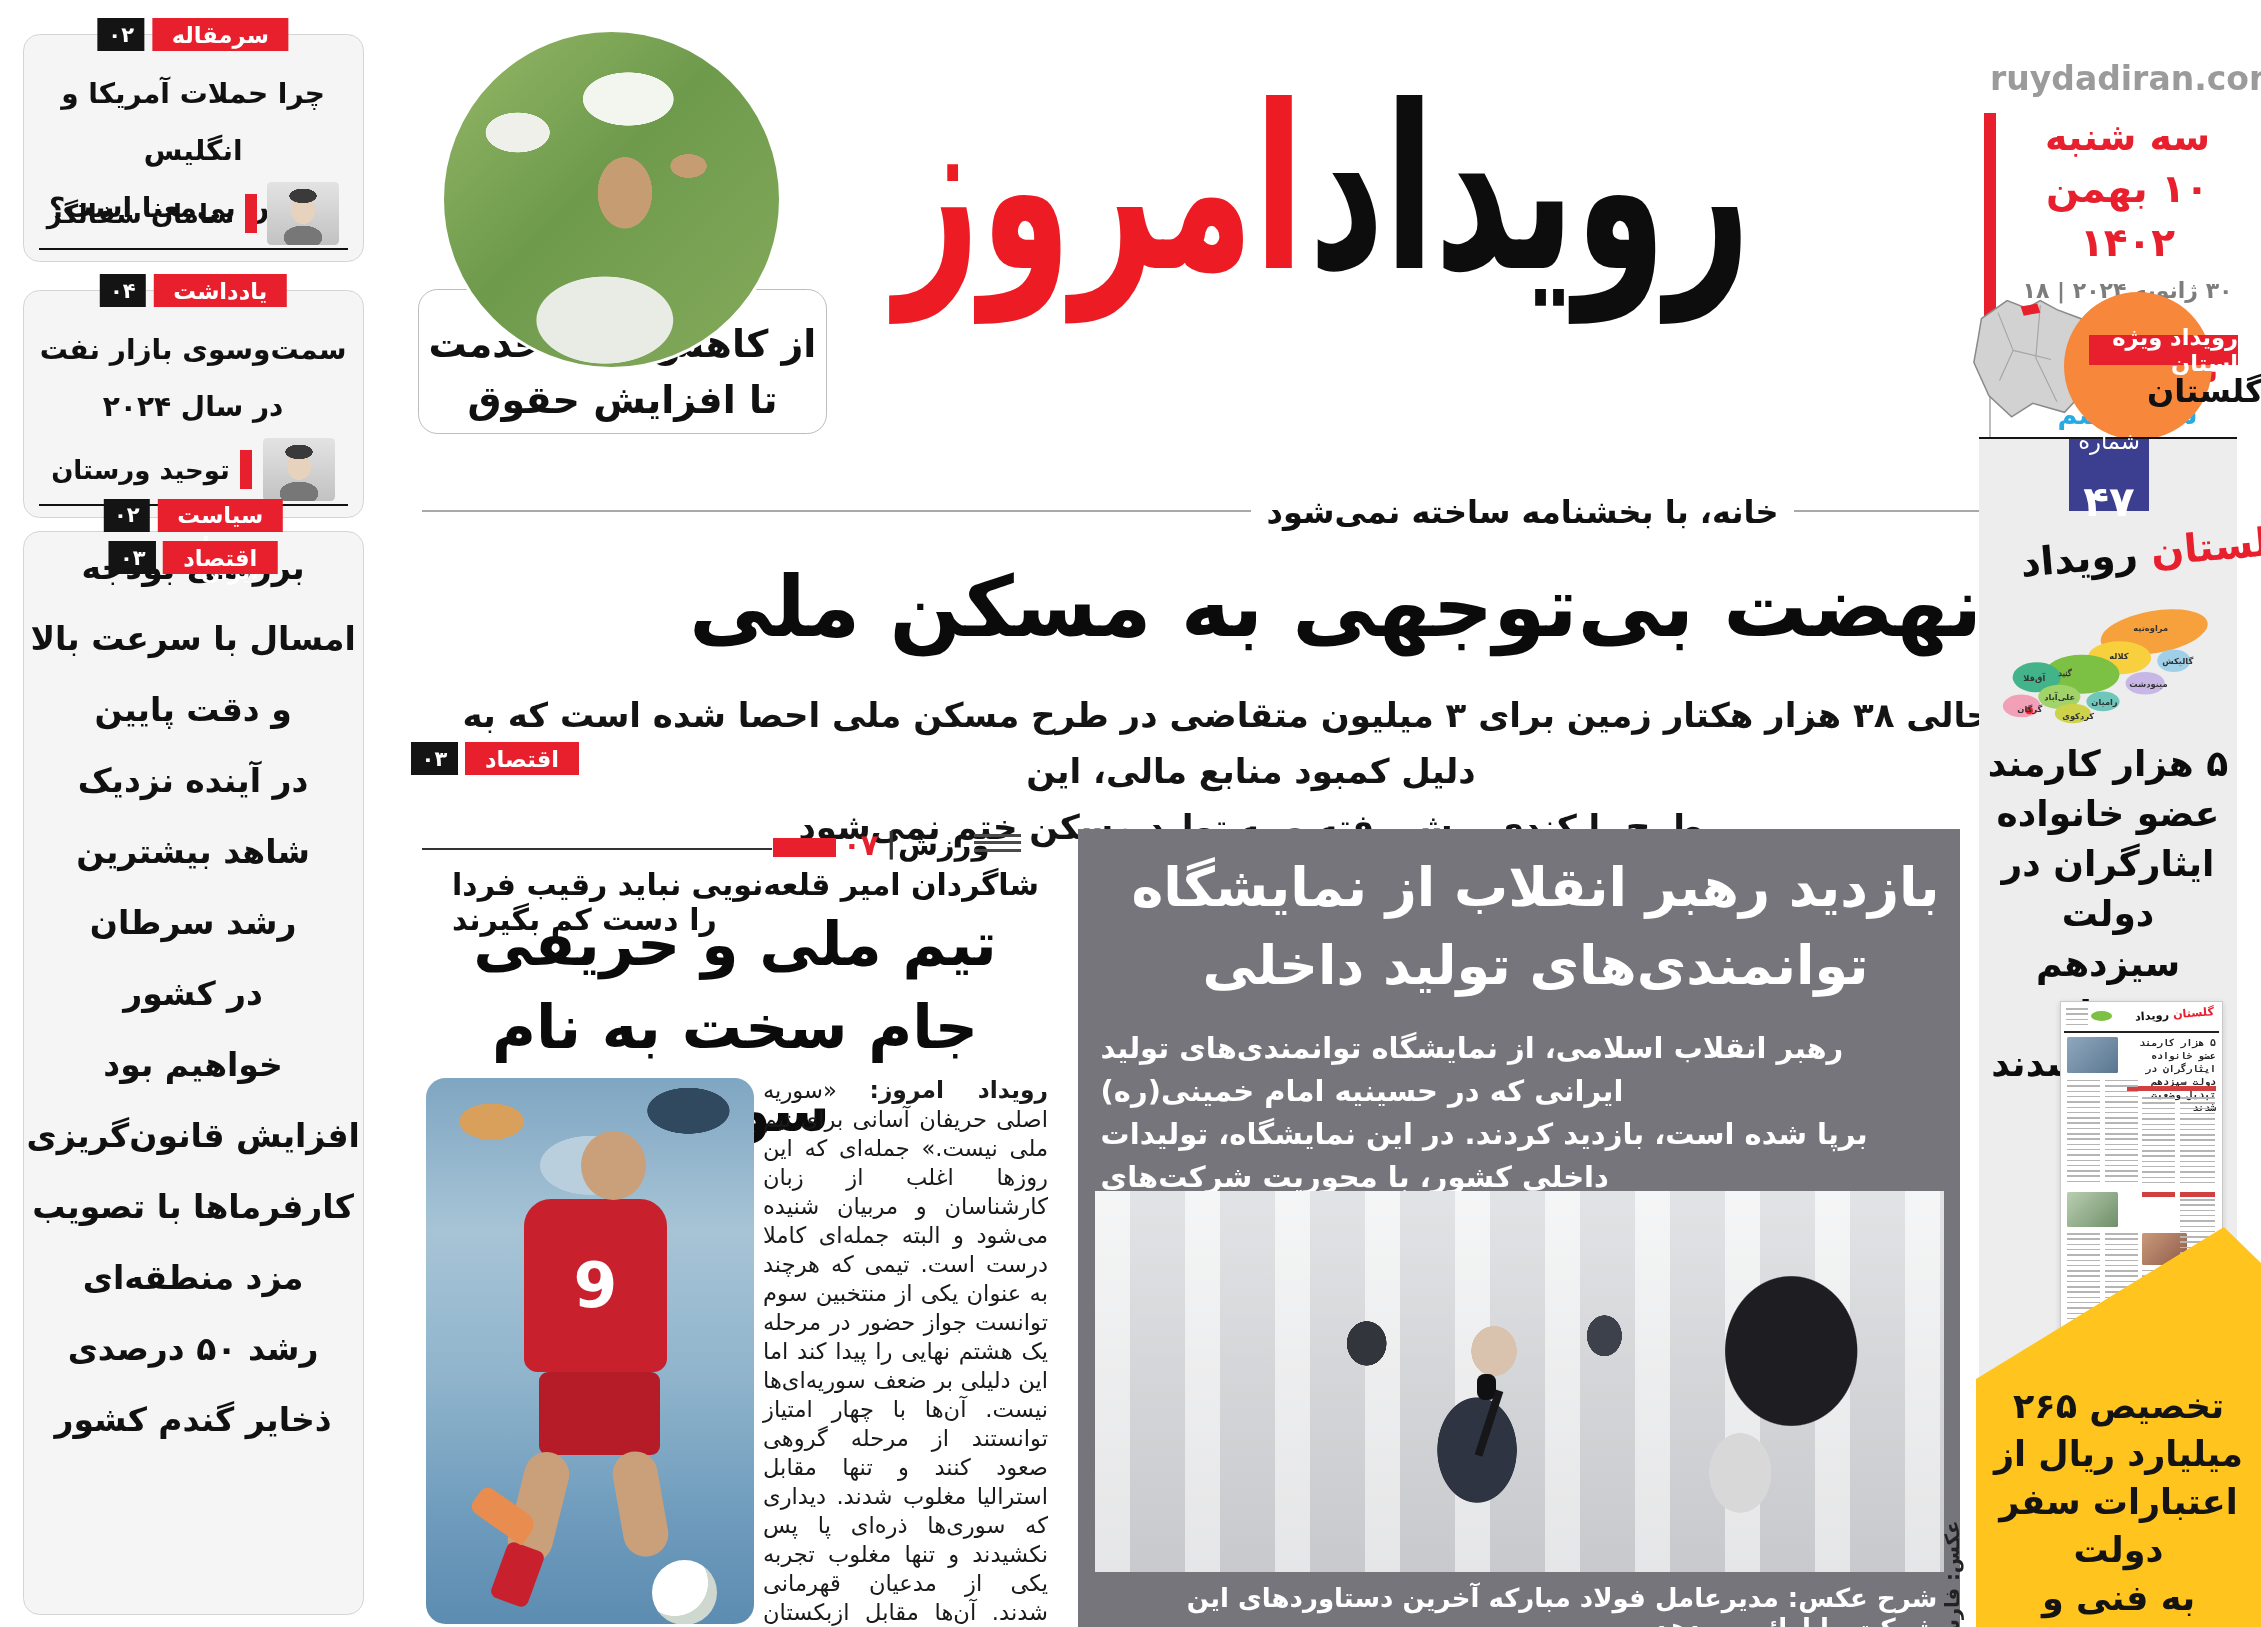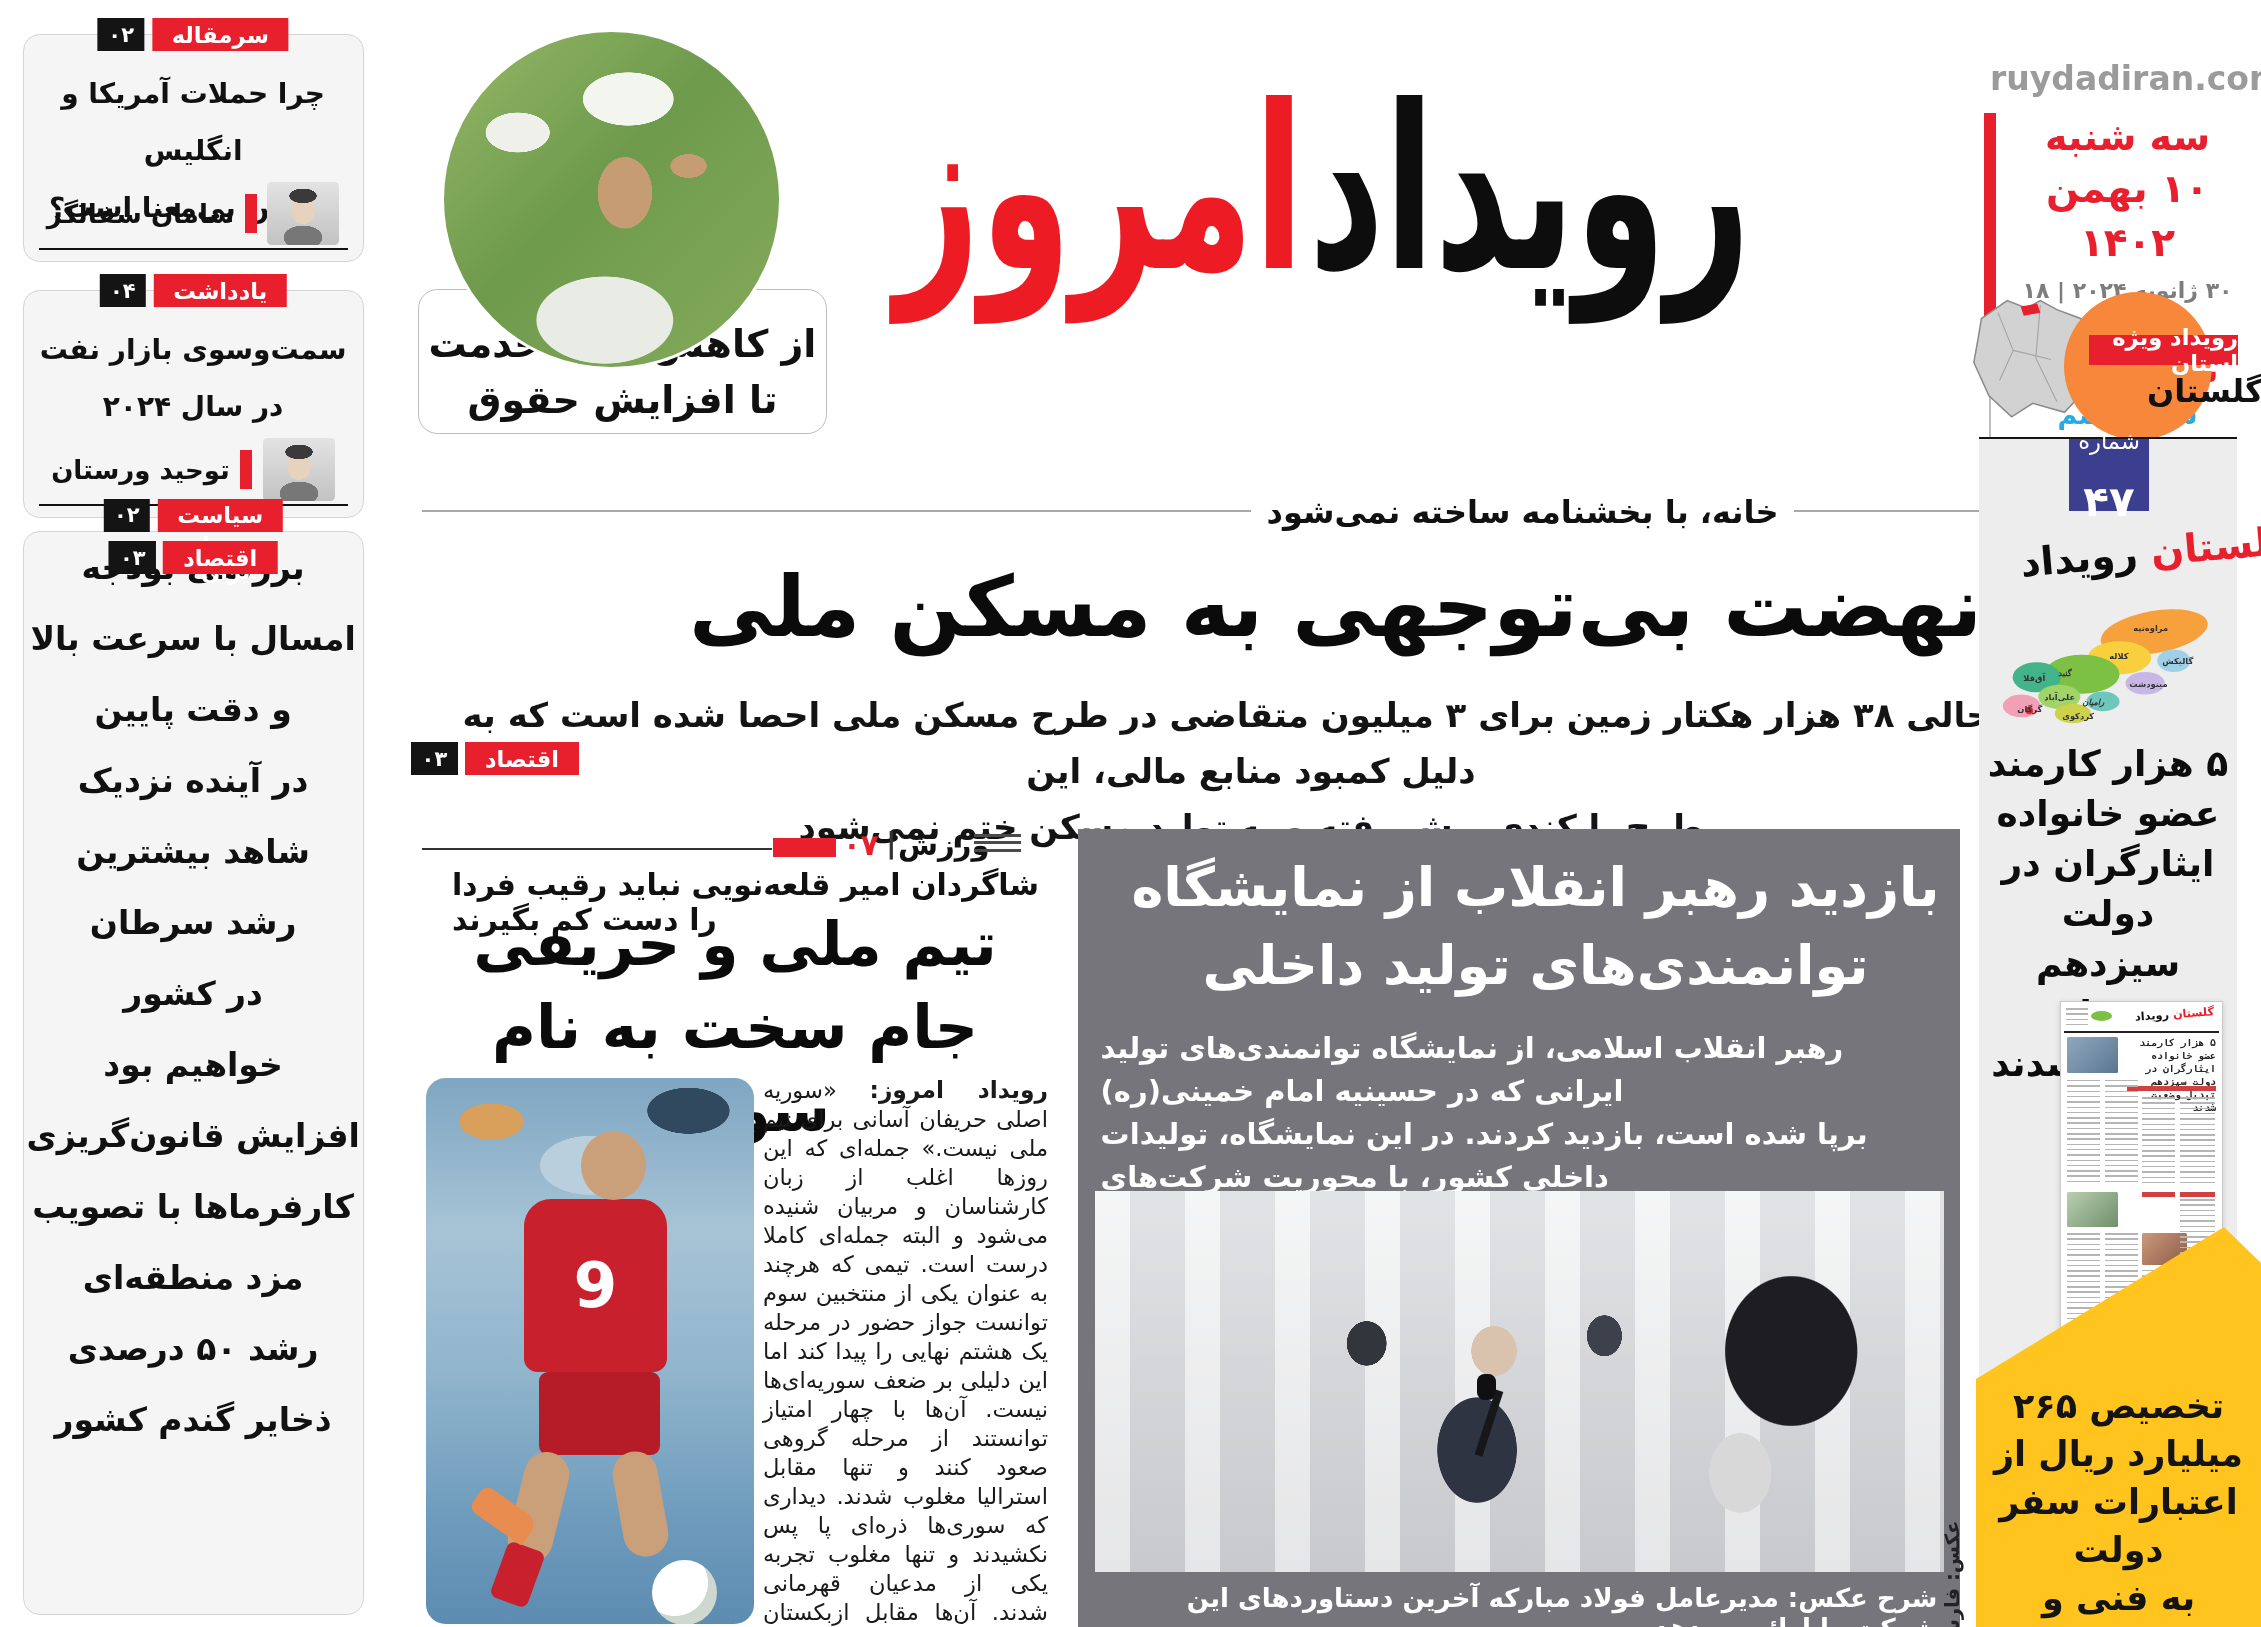--- a/index.html
+++ b/index.html
@@ -347,21 +347,21 @@
         <ellipse cx="42" cy="134" rx="25" ry="15" fill="#f2a0b8"></ellipse>
         <ellipse cx="110" cy="144" rx="24" ry="13" fill="#cdd24a"></ellipse>
         <ellipse cx="150" cy="128" rx="22" ry="13" fill="#6fc6bb"></ellipse>
         <circle cx="52" cy="140" r="5" fill="#e8202d"></circle>
       </svg>
       <span class="district" style="left:143px;top:18px;">مراوه‌تپه</span>
       <span class="district" style="left:119px;top:46px;">کلاله</span>
       <span class="district" style="left:68px;top:63px;font-family:Liberation Serif, serif;">گنبد</span>
       <span class="district" style="left:172px;top:51px;">گالیکش</span>
       <span class="district" style="left:139px;top:74px;">مینودشت</span>
-      <span class="district" style="left:92px;top:92px;font-style:italic;">رامیان</span>
+      <span class="district" style="left:101px;top:92px;">رامیان</span>
       <span class="district" style="left:54px;top:87px;">علی‌آباد</span>
       <span class="district" style="left:27px;top:99px;">گرگان</span>
       <span class="district" style="left:33px;top:68px;">آق‌قلا</span>
       <span class="district" style="left:72px;top:106px;">کردکوی</span>
     </div>
     <div class="abs sb-headline" style="left:7.5px;top:300px;width:243px;">
       <div>۵ هزار کارمند</div>
       <div>عضو خانواده</div>
       <div>ایثارگران در دولت</div>
       <div>سیزدهم تبدیل</div>

